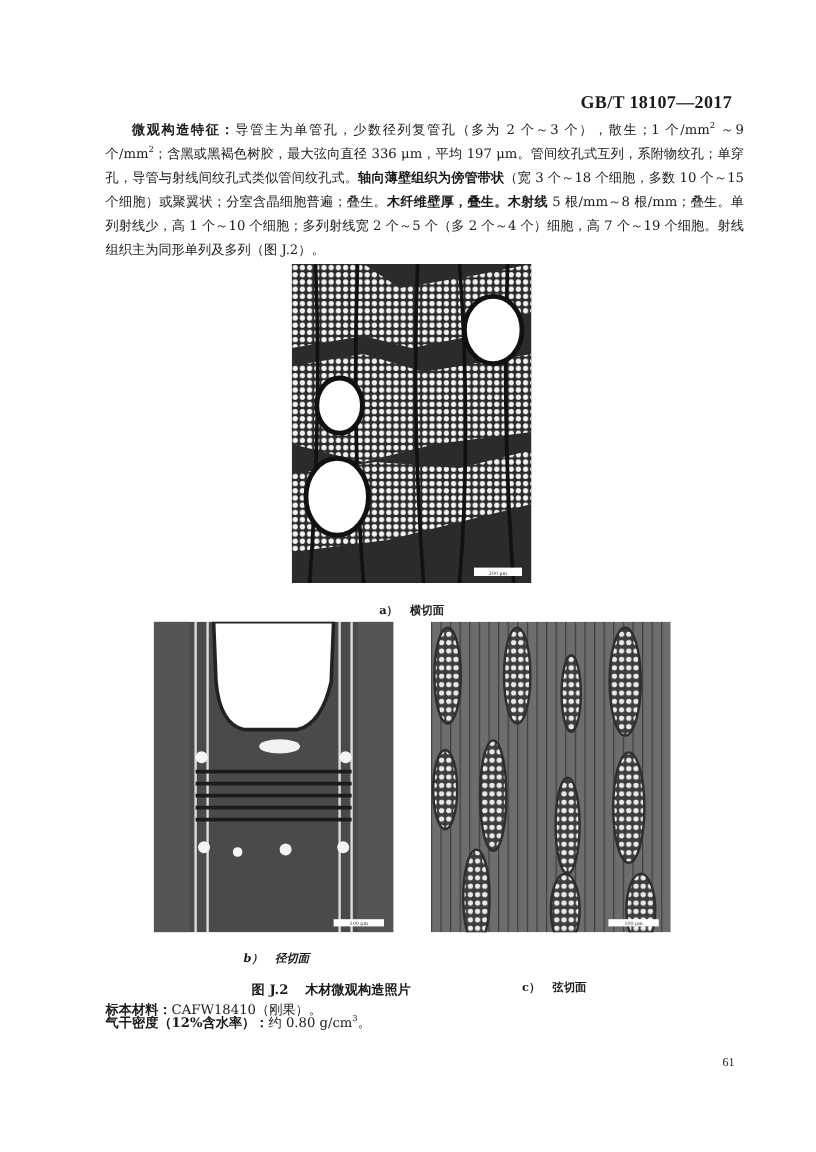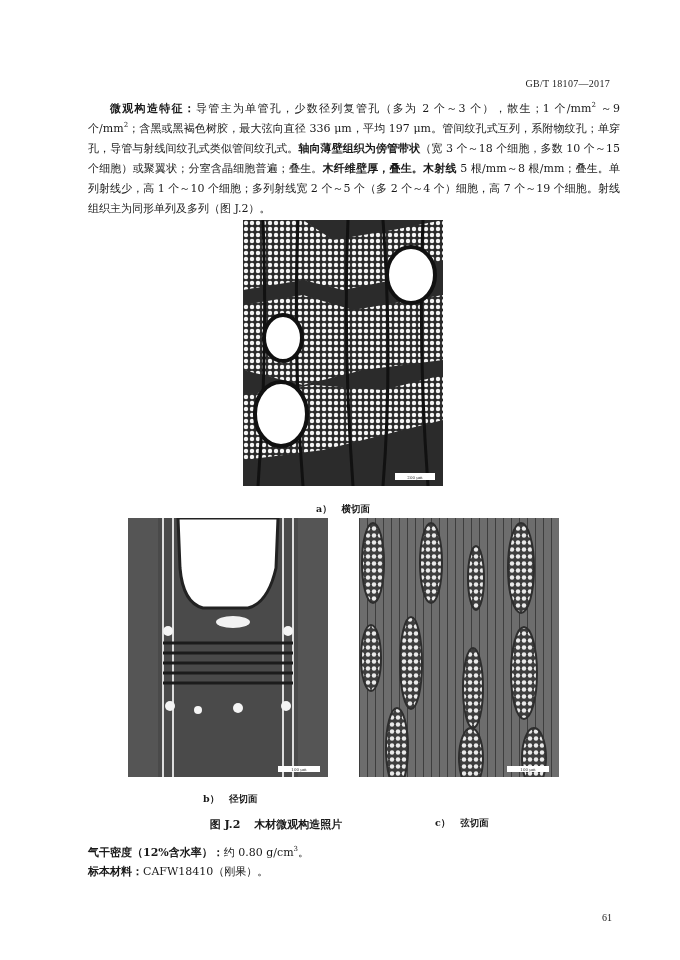--- a/index.html
+++ b/index.html
@@ -1,32 +1,32 @@
 <!DOCTYPE html>
 <html><head>
 <meta charset="utf-8">
 <style>
   html, body { margin:0; padding:0; background:#ffffff; }
   body { width:680px; height:960px; position:relative; overflow:hidden;
          font-family:"DejaVu Serif", "Liberation Serif", serif; color:#1a1a1a; }
-  .std-code { position:absolute; top:78px; right:70px; font-size:10px; font-weight:normal;
+  .std-code { position:absolute; top:78px; right:70px; font-size:15px; font-weight:bold;
               font-family:"Liberation Serif", serif; letter-spacing:0.3px; }
   .body-text { position:absolute; left:88px; width:532px; top:99px; font-size:11px;
                line-height:20px; text-align:justify; }
   .body-text p { margin:0; text-indent:22px; }
   .b { font-weight:bold; }
   sup { font-size:7px; vertical-align:5px; line-height:0; }
   .fig { position:absolute; overflow:hidden; }
   .fig svg { display:block; }
   .sub-cap { position:absolute; font-size:9.5px; font-weight:bold;text-align:right; }
   .fig-title { position:absolute; top:817px; left:0; width:552px; text-align:center;
                font-size:11px; font-weight:bold; }
   .fig-title span + span { margin-left:14px; }
   .prop { position:absolute; left:88px; font-size:11px; }
-  .page-num { position:absolute; top:912px; right:68px; font-size:10px;
+  .page-num { position:absolute; top:880px; right:68px; font-size:10px;
               font-family:"Liberation Serif", serif; }
 </style>
 </head>
 <body>
 
 <div class="std-code">GB/T 18107—2017</div>
 
 <div class="body-text">
   <p>
     <span class="b">微观构造特征：</span><span>导管主为单管孔，少数径列复管孔（多为 2 个～3 个），散生；1 个/mm</span><sup>2</sup><span> ～9 个/mm</span><sup>2</sup><span>；含黑或黑褐色树胶，最大弦向直径 336 μm，平均 197 μm。管间纹孔式互列，系附物纹孔；单穿孔，导管与射线间纹孔式类似管间纹孔式。</span><span class="b">轴向薄壁组织为傍管带状</span><span>（宽 3 个～18 个细胞，多数 10 个～15 个细胞）或聚翼状；分室含晶细胞普遍；叠生。</span><span class="b">木纤维壁厚，叠生。</span><span class="b">木射线</span><span> 5 根/mm～8 根/mm；叠生。单列射线少，高 1 个～10 个细胞；多列射线宽 2 个～5 个（多 2 个～4 个）细胞，高 7 个～19 个细胞。射线组织主为同形单列及多列（图 J.2）。</span>
@@ -88,21 +88,21 @@
         <circle cx="160" cy="113" r="5"></circle>
       <circle cx="42" cy="188" r="5"></circle>
         <circle cx="158" cy="188" r="5"></circle>
       <circle cx="110" cy="190" r="5"></circle>
         <circle cx="70" cy="192" r="4"></circle>
     </g>
     <rect x="150" y="248" width="42" height="6" fill="#fff"></rect>
     <text x="171" y="253" font-size="4" text-anchor="middle" fill="#333">100 μm</text>
   </svg>
 </div>
-<div class="sub-cap" style="top:793px; left:203px;">
+<div class="sub-cap" style="top:793px; left:203px;font-style:italic;">
   <span>b）</span>&nbsp;&nbsp;&nbsp;<span>径切面</span>
 </div>
 
 <div class="fig" style="left:359px; top:518px; width:200px; height:259px;">
   <svg width="200" height="259" viewBox="0 0 200 259">
     <defs>
       <pattern id="cellsC" width="6" height="7" patternUnits="userSpaceOnUse">
         <rect width="6" height="7" fill="#3d3d3d"></rect>
         <circle cx="3" cy="3.5" r="2.2" fill="#eaeaea"></circle>
       </pattern>
@@ -133,17 +133,17 @@
   <span>c）</span>&nbsp;&nbsp;&nbsp;<span>弦切面</span>
 </div>
 
 <div class="fig-title">
   <span>图 J.2</span><span>木材微观构造照片</span>
 </div>
 
 <div class="prop" style="top:845px;text-align:center;">
   <span class="b">气干密度（12%含水率）：</span><span>约 0.80 g/cm</span><sup>3</sup><span>。</span>
 </div>
-<div class="prop" style="top:864px;text-align:right;">
+<div class="prop" style="top:834px;text-align:right;">
   <span class="b">标本材料：</span><span>CAFW18410（刚果）。</span>
 </div>
 
 <div class="page-num">61</div>
 
 </body></html>

